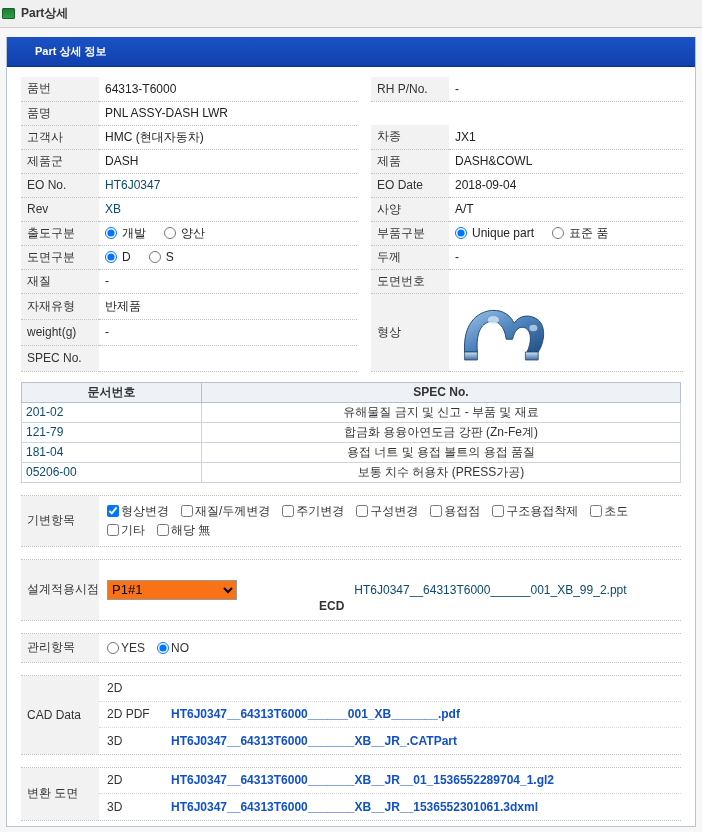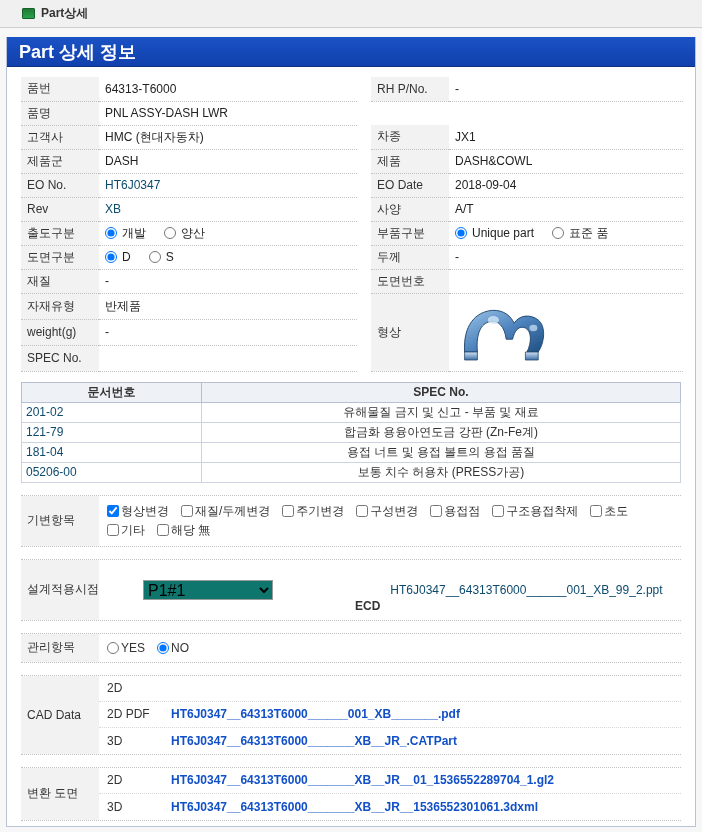--- a/index.html
+++ b/index.html
@@ -17,21 +17,21 @@
     overflow: hidden;
     background: #f7f7f7;
   }
   
   .titlebar {
     height: 28px;
     background: #f0f0f0;
     border-bottom: 1px solid #cfcfcf;
     display: flex;
     align-items: center;
-    padding-left: 22px;
+    padding-left: 2px;
     gap: 6px;
   }
   .win-icon {
     width: 13px; height: 11px;
     background: linear-gradient(#1f7a33, #2aa24a);
     border: 1px solid #16612a;
     border-radius: 1px;
     display: inline-block;
   }
   .win-title {
@@ -46,25 +46,25 @@
     height: 790px;
     background: #ffffff;
     border: 1px solid #b9c3d6;
     border-top: none;
     overflow: hidden;
   }
   .page-header {
     height: 30px;
     background: linear-gradient(#1a52c4, #1140ad);
     color: #ffffff;
-    font-size: 18px;
+    font-size: 11px;
     font-weight: bold;
     display: flex;
     align-items: center;
-    padding-left: 12px;
+    padding-left: 28px;
     border-bottom: 1px solid #0b3183;
   }
   .body-wrap { padding: 10px 14px 8px 14px; }
 
   
   table.info {
     width: 100%;
     border-collapse: collapse;
     table-layout: fixed;
   }
@@ -147,25 +147,24 @@
     display: flex;
     align-items: center;
     flex-wrap: wrap;
     gap: 2px;
   }
   .chk { display: inline-flex; align-items: center; margin-right: 10px; font-size: 12px; }
 
   select.design-sel {
     width: 130px;
     height: 20px;
-    font-size: 16px;
+    font-size: 13px;
     font-family: "Liberation Sans", sans-serif;
     border: 1px solid #9a9a9a;
-    background: #0f766e;
-    margin-left: 36px;
+    background: #f97316;
   }
   .ecd-label { font-weight: bold; margin-left: 80px; margin-right: 8px; margin-top: 32px; }
 
   
   .files {
     display: flex;
     border-top: 1px dotted #c2c2c2;
     border-bottom: 1px dotted #c2c2c2;
     margin-top: 12px;
   }

